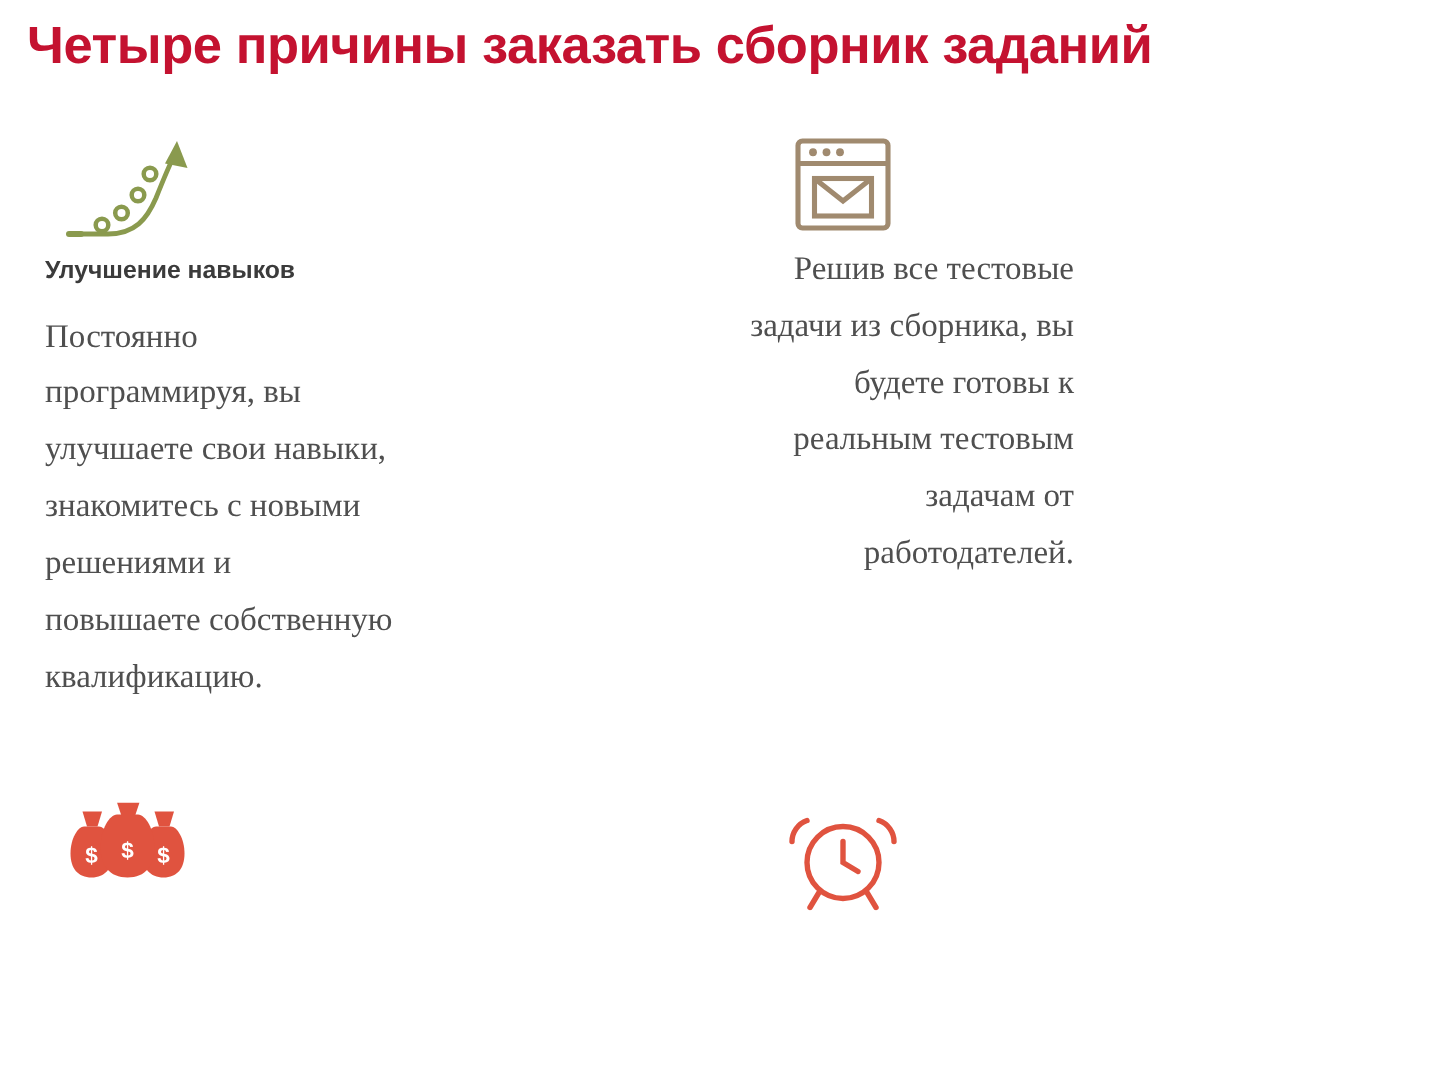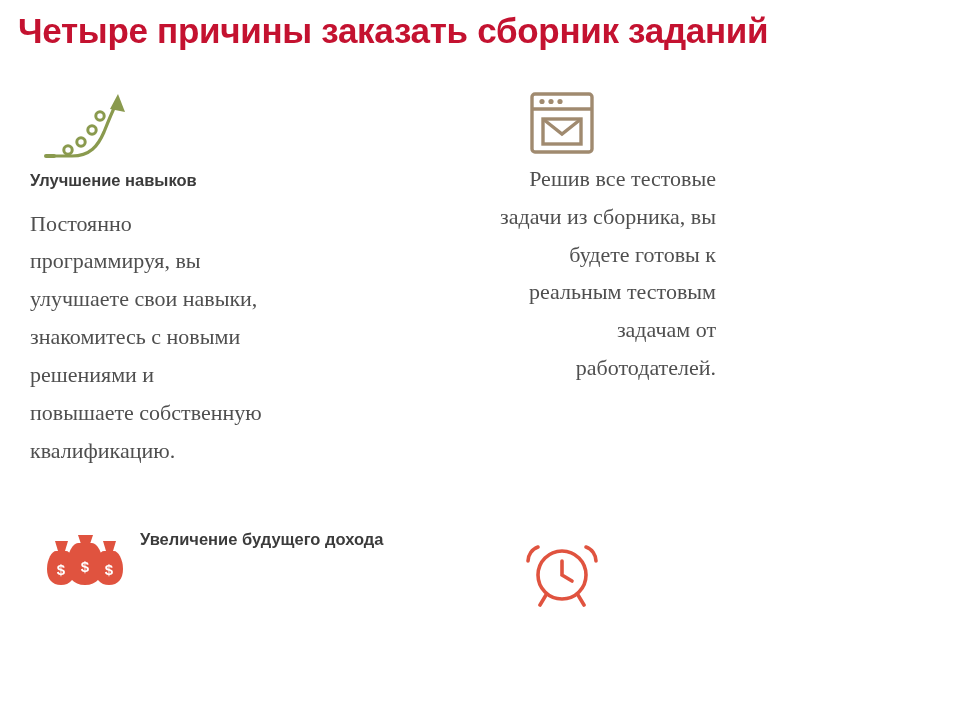--- a/index.html
+++ b/index.html
@@ -149,21 +149,20 @@
             <path d="M36 0 L51 0 L48 9 L39 9 Z"></path>
           </g>
           <g fill="#ffffff" font-family="Liberation Sans, sans-serif" font-size="15" font-weight="bold" text-anchor="middle">
             <text x="19" y="40">$</text>
             <text x="43" y="37">$</text>
             <text x="67" y="40">$</text>
           </g>
         </svg>
       </div>
       <div class="card-body">
-        <h2 class="card-title">Увеличение будущего дохода</h2>
       </div>
     </div>
 
     <div class="card card-right r2">
       <div class="icon-wrap right">
         <svg width="76" height="72" viewBox="0 0 76 72" aria-hidden="true">
           <g fill="none" stroke="#e0533f" stroke-width="3.6" stroke-linecap="round">
             <circle cx="38" cy="40" r="24"></circle>
             <path d="M14 12 C8 14 4 20 4 26"></path>
             <path d="M62 12 C68 14 72 20 72 26"></path>

